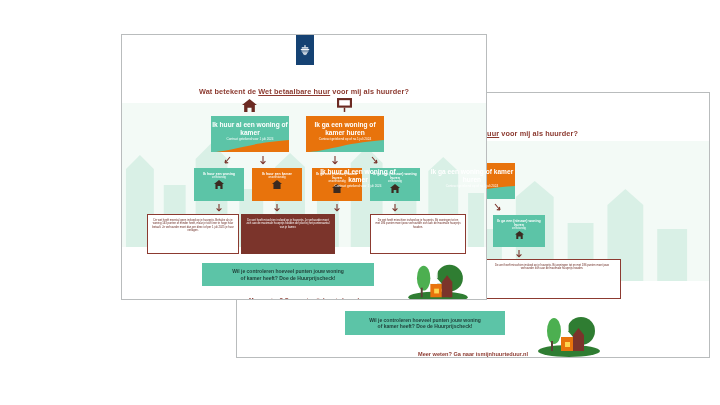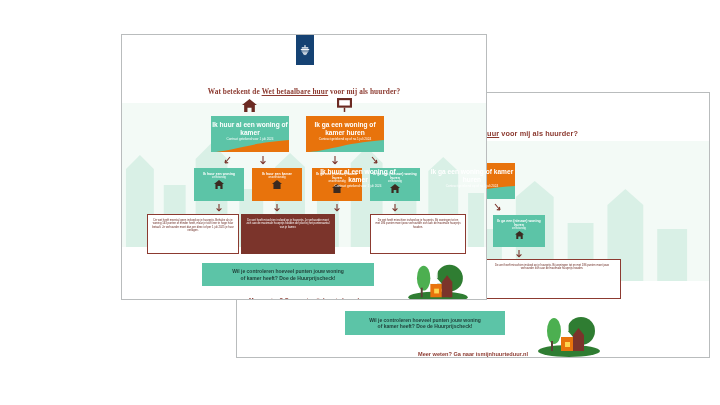--- a/index.html
+++ b/index.html
@@ -370,21 +370,21 @@
             <rect x="2.5" y="3" width="6" height="1.2"></rect>
             <rect x="1.6" y="4.6" width="7.8" height="0.9"></rect>
             <rect x="2.2" y="6" width="6.6" height="0.8"></rect>
             <rect x="3" y="7.2" width="5" height="0.8"></rect>
             <rect x="3.6" y="8.4" width="3.8" height="0.7"></rect>
             <rect x="4.2" y="9.5" width="2.6" height="0.7"></rect>
           </g>
         </svg>
       </div>
 
-      <div class="title" style="left:0; right:0; top:52px;font-family:Liberation Serif, serif;">
+      <div class="title" style="left:0; right:0; top:52px;">
         <span>Wat betekent de </span><span class="u">Wet betaalbare huur</span><span> voor mij als huurder?</span>
       </div>
 
       <div class="topicon" style="left:120px; top:64px;">
         <svg width="15" height="13" viewBox="0 0 14 12">
             <path fill="#6b2a22" d="M7 0 0 5.6h2v6.4h3.1V8.2h3.8V12H12V5.6h2z"></path>
           </svg>
       </div>
       <div class="topicon" style="left:215px; top:63px;">
         <svg width="15" height="14" viewBox="0 0 14 13">

